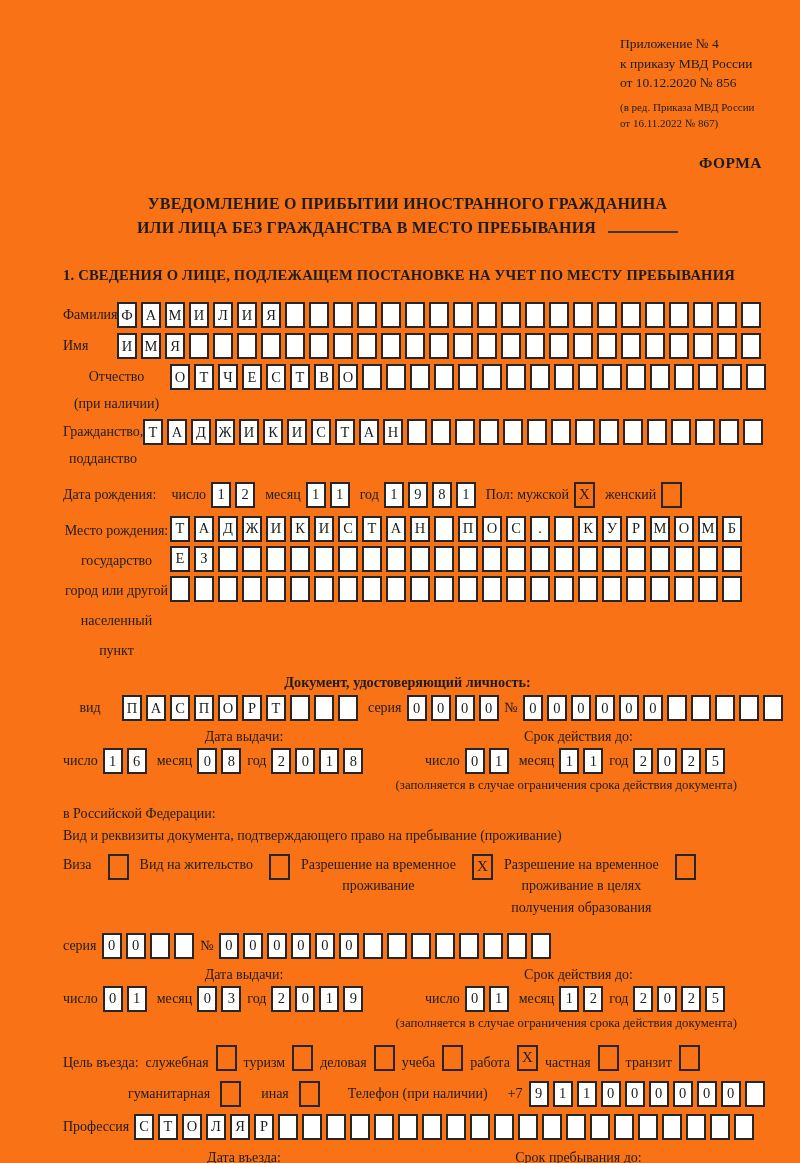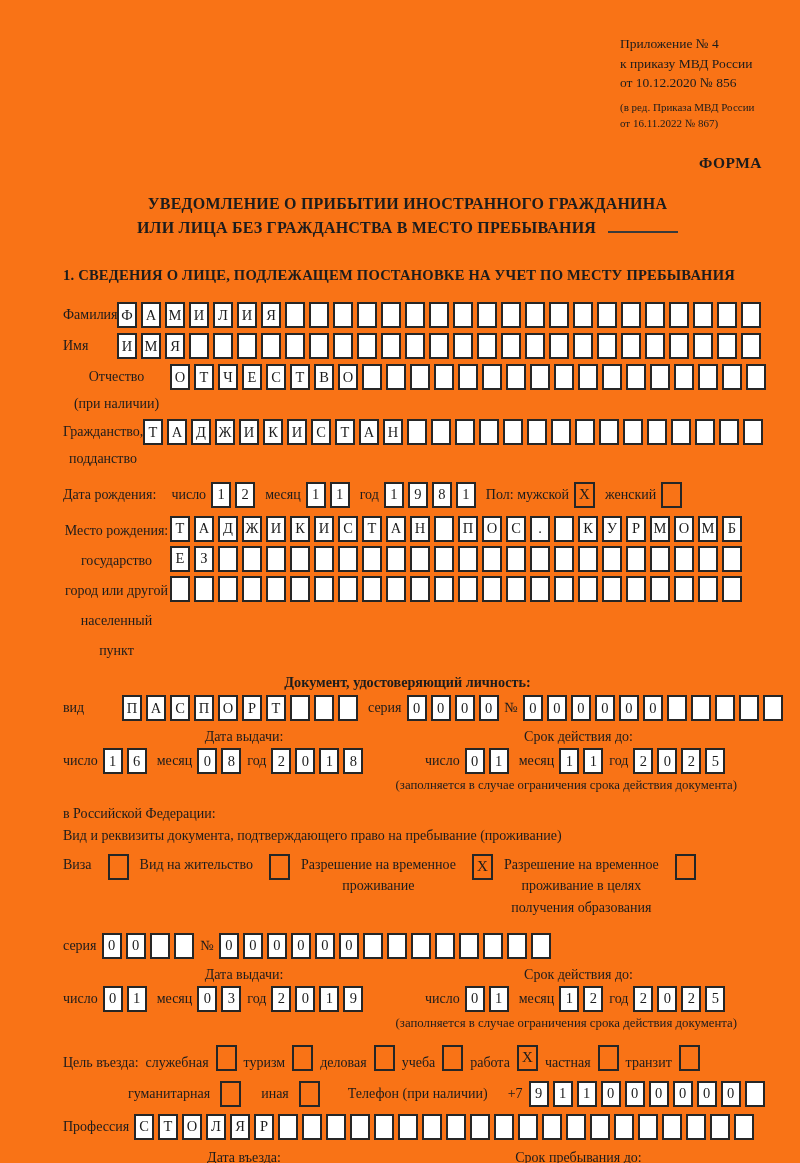--- a/index.html
+++ b/index.html
@@ -31,21 +31,21 @@
   .w107{width:107px;flex:0 0 107px;}
   .w67{width:67px;flex:0 0 67px;}
   .stack{display:flex;flex-direction:column;gap:4px;}
   .center-bold{font-weight:bold;font-size:14.2px;text-align:center;margin-top:8px;padding-right:40px;}
   .dates-titles{display:flex;margin-top:8px;font-size:14px;}
   .dates-titles .t1{width:362px;text-align:center;}
   .dates-titles .t2{flex:1;text-align:center;padding-right:60px;}
   .dates-row{display:flex;margin-top:3px;}
   .dates-row .g1{width:362px;display:flex;align-items:center;}
   .dates-row .g2{flex:1;display:flex;align-items:center;}
-  .dg-lbl{font-size:14px;margin-right:5px;white-space:nowrap;}
+  .dg-lbl{font-size:14px;margin-right:5px;white-space:nowrap;text-align:center;}
   .gap10{width:10px;flex:0 0 10px;}
   .gap20{width:20px;flex:0 0 20px;}
   .footnote{font-size:12.8px;text-align:right;padding-right:55px;margin-top:4px;}
   .plain{font-size:14px;margin-top:10px;line-height:1.6;}
   .opt-row{display:flex;align-items:flex-start;margin-top:6px;gap:11px;}
   .opt{display:flex;align-items:flex-start;gap:16px;}
   .opt .txt{font-size:14px;text-align:center;line-height:1.55;}
   .inline-row{display:flex;align-items:center;margin-top:10px;}
   .inline-row .t{font-size:14px;white-space:nowrap;text-align:right;}
   .purpose-row{display:flex;align-items:flex-end;margin-top:14px;gap:7px;flex-wrap:nowrap;}

